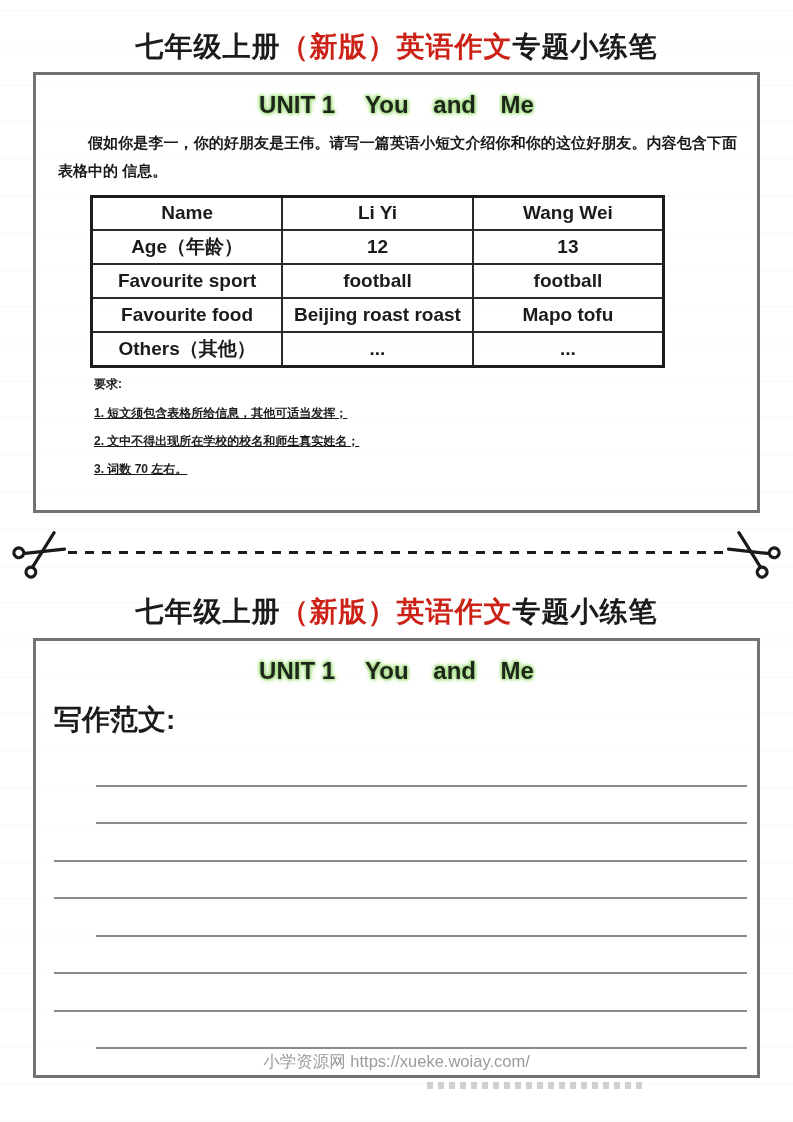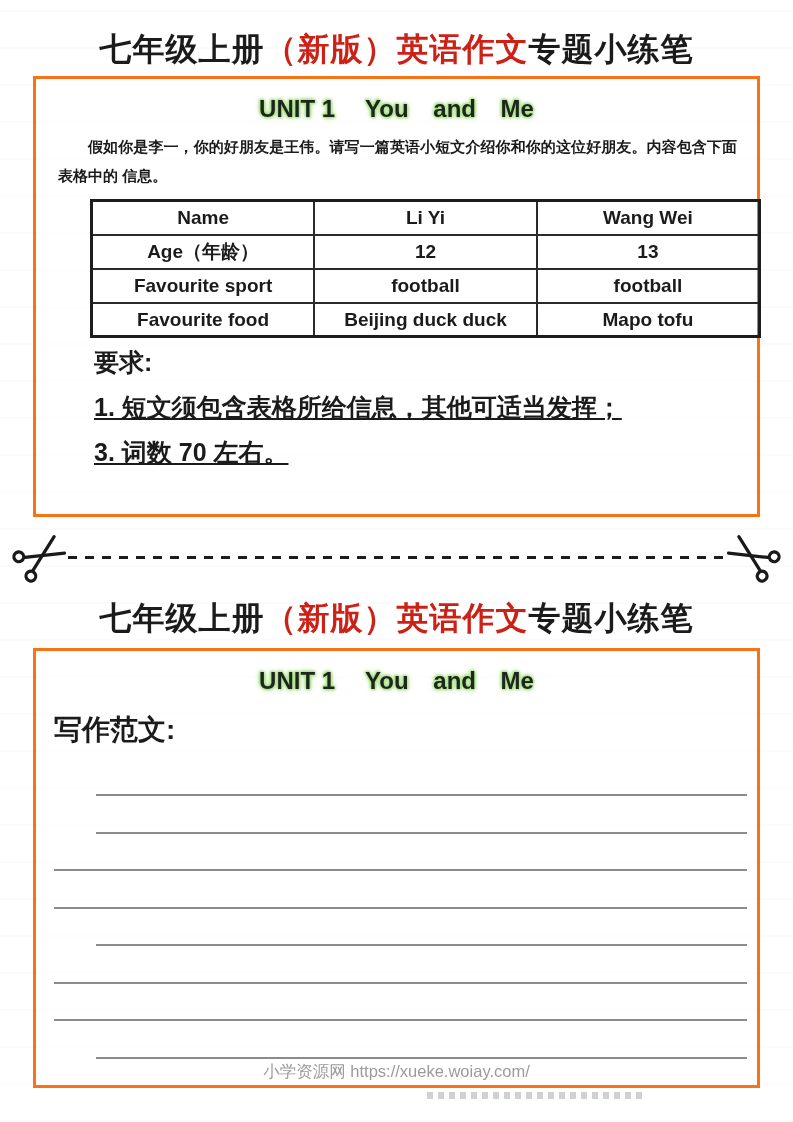--- a/index.html
+++ b/index.html
@@ -9,34 +9,34 @@
     background:#ffffff;
     background-image:repeating-linear-gradient(0deg, rgba(0,0,0,0.015) 0 2px, transparent 2px 37px);
     color:#1b1b1b;
     overflow:hidden;
   }
   .sheet { width:793px; height:1122px; position:relative; }
 
   
   .doc-title {
     text-align:center;
-    font-size:32px;
+    font-size:28px;
     font-weight:700;
     letter-spacing:1px;
     padding-top:30px;
     line-height:1.2;
     white-space:nowrap;
   }
   .doc-title .red { color:#cc2116; }
   .doc-title-2 { padding-top:16px; }
 
   
   .box {
     margin:8px 33px 0 33px;
-    border:3px solid #f97316;
+    border:3px solid #737373;
     padding:12px 18px 10px 18px;
     background:rgba(255,255,255,0.6);
   }
   .box-task { height:441px; }
   .box-answer { height:440px; margin-top:10px; position:relative; }
 
   
   .unit-heading {
     text-align:center;
     font-size:24px;
@@ -55,35 +55,35 @@
     line-height:1.9;
     text-indent:2em;
     margin:10px 2px 0 4px;
     text-align:justify;
   }
 
   
   table.info {
     border-collapse:collapse;
     margin:9px 0 0 36px;
-    width:671px;
+    width:575px;
     table-layout:fixed;
   }
   table.info td {
     border:2px solid #2a2a2a;
     height:34px;
     text-align:center;
     font-size:19px;
     font-weight:600;
     padding:0 4px;
   }
   table.info { border:3px solid #1d1d1d; }
 
   
-  .req { margin:8px 0 0 40px; font-size:25px; font-weight:600; }
+  .req { margin:8px 0 0 40px; font-size:12px; font-weight:600; }
   .req-label { font-weight:700; }
   .req-item { margin-top:13px; line-height:1.25;text-decoration:underline; }
 
   
   .cut-row {
     margin:14px 14px 0 14px;
     height:52px;
     display:flex;
     align-items:center;
   }
@@ -158,29 +158,35 @@
           <td>12</td>
           <td>13</td>
         </tr>
         <tr>
           <td>Favourite sport</td>
           <td>football</td>
           <td>football</td>
         </tr>
         <tr>
           <td>Favourite food</td>
-          <td>Beijing duck duck</td>
+          <td>Beijing roast roast</td>
           <td>Mapo tofu</td>
+        </tr>
+        <tr>
+          <td>Others（其他）</td>
+          <td>...</td>
+          <td>...</td>
         </tr>
       </tbody>
     </table>
 
     <div class="req">
       <div class="req-label">要求:</div>
       <div class="req-item">1. 短文须包含表格所给信息，其他可适当发挥；</div>
+      <div class="req-item">2. 文中不得出现所在学校的校名和师生真实姓名；</div>
       <div class="req-item">3. 词数 70 左右。</div>
     </div>
   </div>
 
   <div class="cut-row">
     <span class="scissors scissors-left">
       <svg viewBox="0 0 48 34" fill="none" stroke="#1a1a1a" stroke-width="3" stroke-linecap="round">
         <line x1="12" y1="10" x2="45" y2="26"></line>
         <line x1="12" y1="24" x2="45" y2="8"></line>
         <circle cx="7.5" cy="6.5" r="4.5"></circle>

